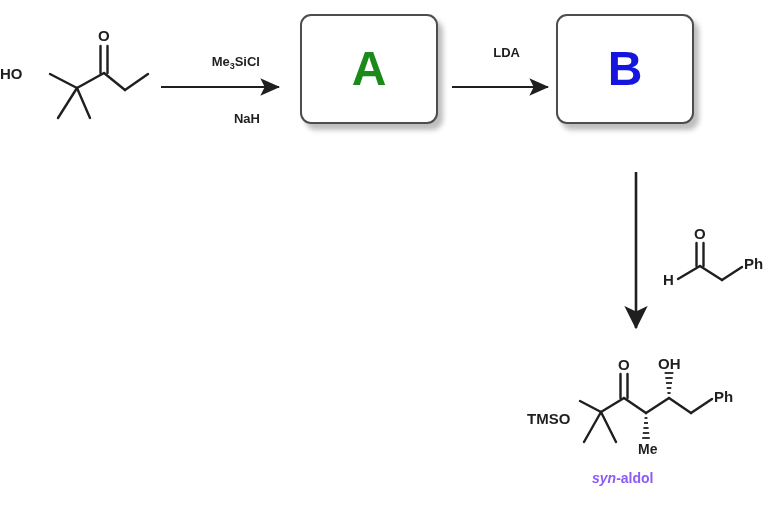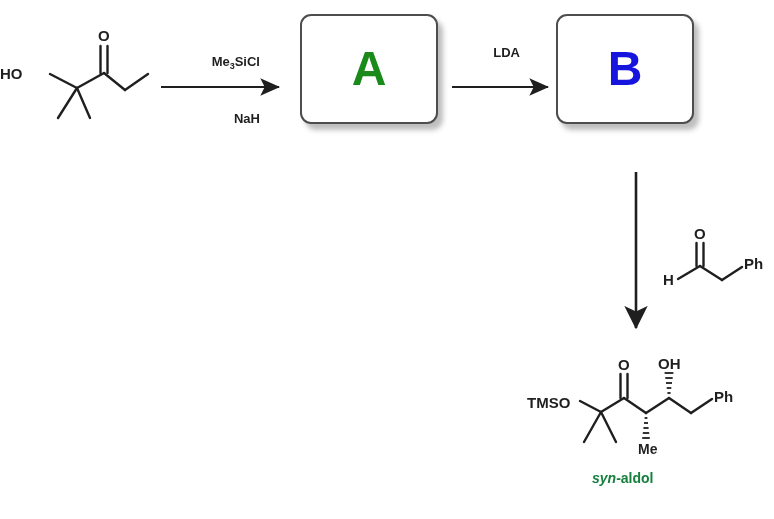--- a/index.html
+++ b/index.html
@@ -69,21 +69,21 @@
     font-weight: bold;
     font-size: 48px;
     line-height: 1;
     letter-spacing: 0;
   }
   .caption {
     position: absolute;
     font-family: "Liberation Sans", sans-serif;
     font-weight: bold;
     font-size: 14px;
-    color: #15803d;
+    color: #8b5cf6;
     white-space: nowrap;
     line-height: 1;
   }
   .caption em {
     font-style: italic;
   }
 </style>
 </head>
 <body>
 
@@ -187,21 +187,21 @@
   <div class="reagent-label" style="left:460px; top:46px; width:60px;">LDA</div>
 
   <div class="unknown-box" style="left:556px; top:14px; width:138px; height:110px;">
     <span class="unknown-letter" style="color:#1515dd;">B</span>
   </div>
 
   <div class="atom-label" style="left:663px; top:272px;">H</div>
   <div class="atom-label" style="left:694px; top:226px;">O</div>
   <div class="atom-label" style="left:744px; top:256px;">Ph</div>
 
-  <div class="atom-label" style="left:527px; top:395px;text-align:center;">TMSO</div>
+  <div class="atom-label" style="left:527px; top:411px;text-align:center;">TMSO</div>
   <div class="atom-label" style="left:618px; top:357px;">O</div>
   <div class="atom-label" style="left:658px; top:356px;">OH</div>
   <div class="atom-label small" style="left:638px; top:442px;">Me</div>
   <div class="atom-label" style="left:714px; top:389px;">Ph</div>
 
   <div class="caption" style="left:592px; top:471px;">
     <em>syn</em><span>-aldol</span>
   </div>
 
 </div>

